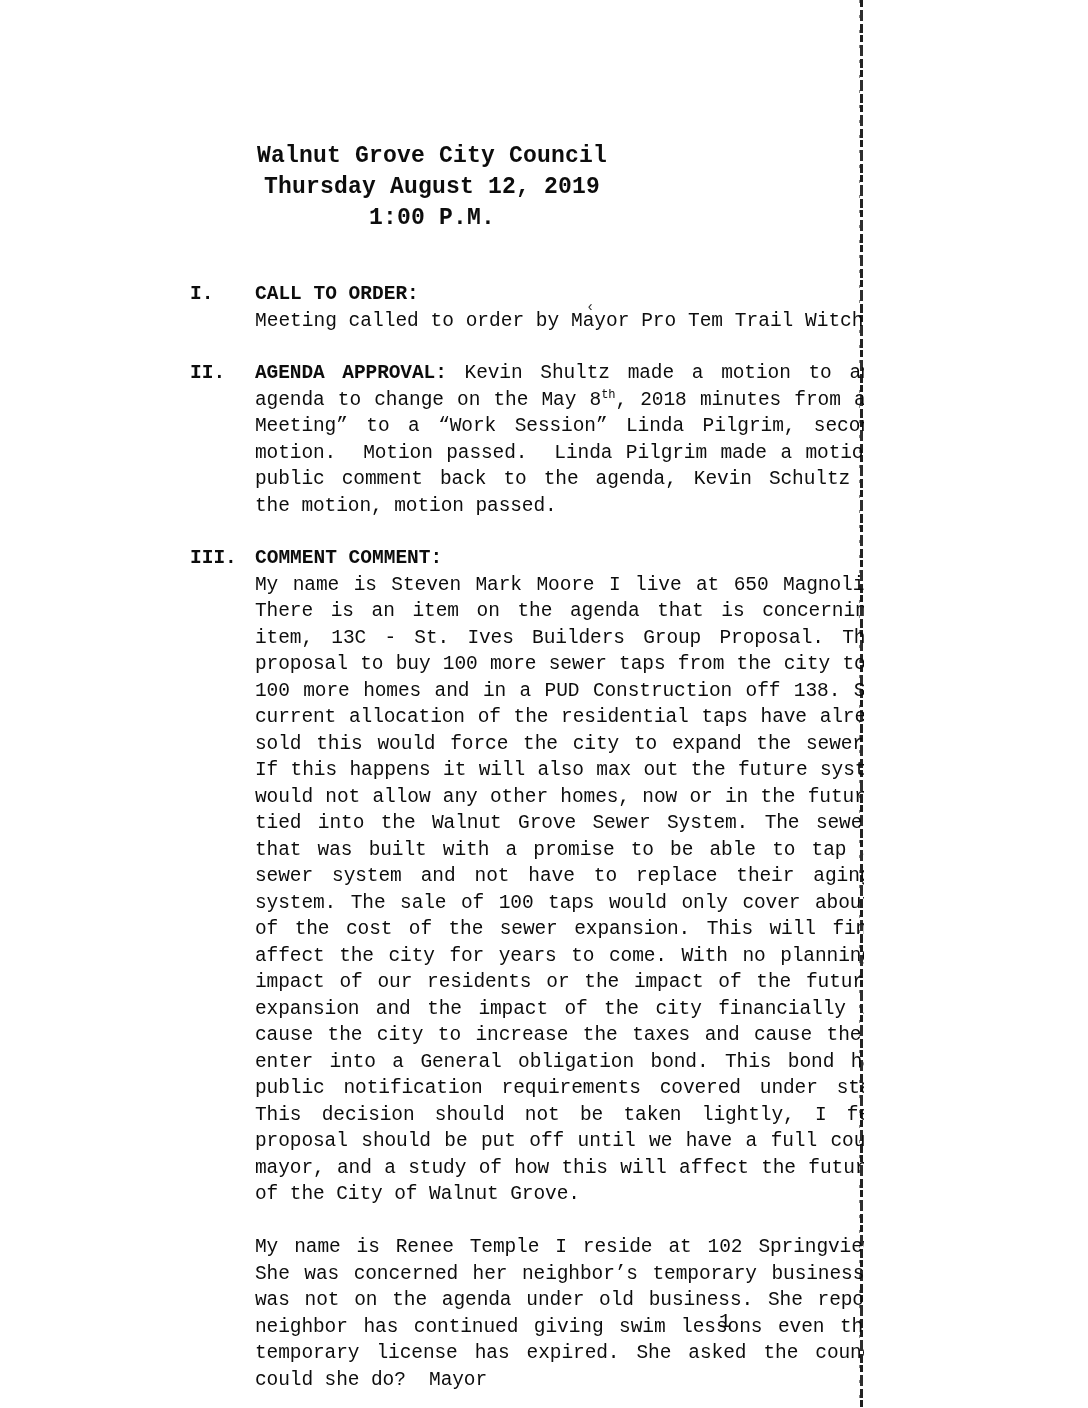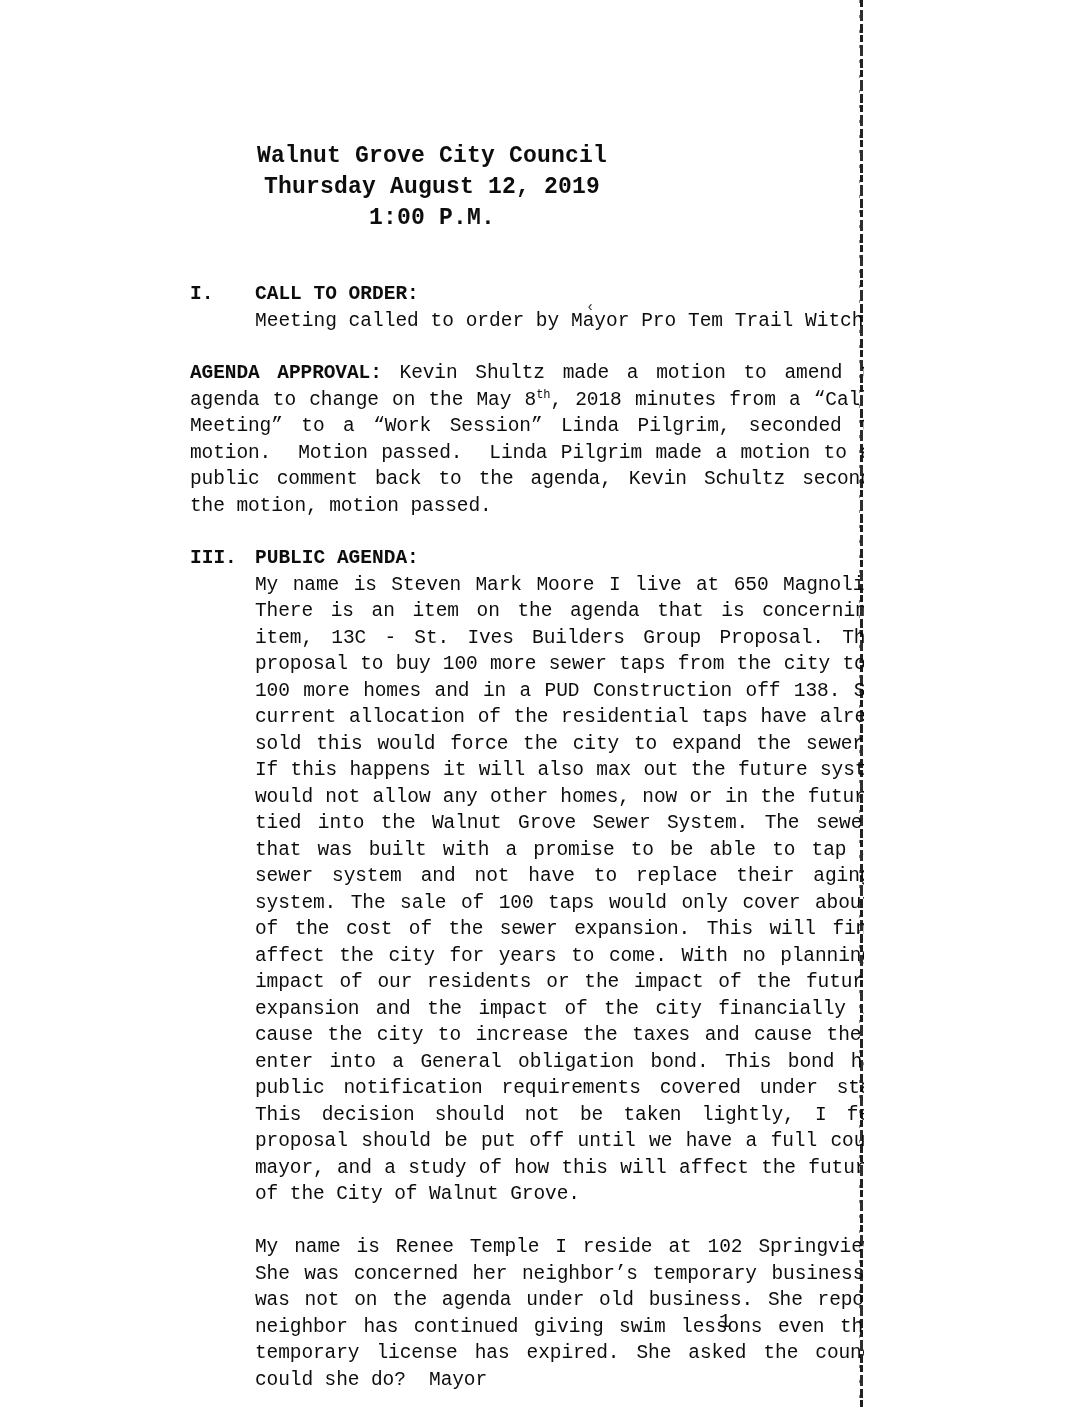--- a/index.html
+++ b/index.html
@@ -123,29 +123,30 @@
 
     <div class="section">
       <div class="numeral">I.</div>
       <div class="content">
         <div class="heading">CALL TO ORDER:</div>
         <p class="body-plain">Meeting called to order by Mayor Pro Tem Trail Witcher</p>
       </div>
     </div>
 
     <div class="section">
+      <div class="numeral">II.</div>
       <div class="content">
         <p class="body-justify"><span class="heading-inline">AGENDA APPROVAL:</span><span> Kevin Shultz made a motion to amend the agenda to change on the May 8</span><sup>th</sup><span>, 2018 minutes from a “Called Meeting” to a “Work Session” Linda Pilgrim, seconded the motion.  Motion passed.  Linda Pilgrim made a motion to add public comment back to the agenda, Kevin Schultz seconded the motion, motion passed.</span></p>
       </div>
     </div>
 
     <div class="section">
       <div class="numeral">III.</div>
       <div class="content">
-        <div class="heading">PUBLIC AGENDA:</div>
+        <div class="heading">COMMENT COMMENT:</div>
         <p class="body-justify">My name is Steven Mark Moore I live at 650 Magnolia Drive. There is an item on the agenda that is concerning to me item, 13C - St. Ives Builders Group Proposal. This is a proposal to buy 100 more sewer taps from the city to build a 100 more homes and in a PUD Construction off 138. Since the current allocation of the residential taps have already been sold this would force the city to expand the sewer system. If this happens it will also max out the future system. This would not allow any other homes, now or in the future, to be tied into the Walnut Grove Sewer System. The sewer system that was built with a promise to be able to tap into the sewer system and not have to replace their aging septic system. The sale of 100 taps would only cover about a half of the cost of the sewer expansion. This will financially affect the city for years to come. With no planning on the impact of our residents or the impact of the future system expansion and the impact of the city financially it would cause the city to increase the taxes and cause the city to enter into a General obligation bond. This bond has legal public notification requirements covered under state law. This decision should not be taken lightly, I feel this proposal should be put off until we have a full council and mayor, and a study of how this will affect the future growth of the City of Walnut Grove.</p>
         <p class="body-justify para-gap">My name is Renee Temple I reside at 102 Springview Trail. She was concerned her neighbor’s temporary business license was not on the agenda under old business. She reported her neighbor has continued giving swim lessons even though her temporary license has expired. She asked the council what could she do?  Mayor</p>
       </div>
     </div>
 
   </div>
 
   <div class="page-number">1</div>
 
   <div class="scan-edge"></div>

